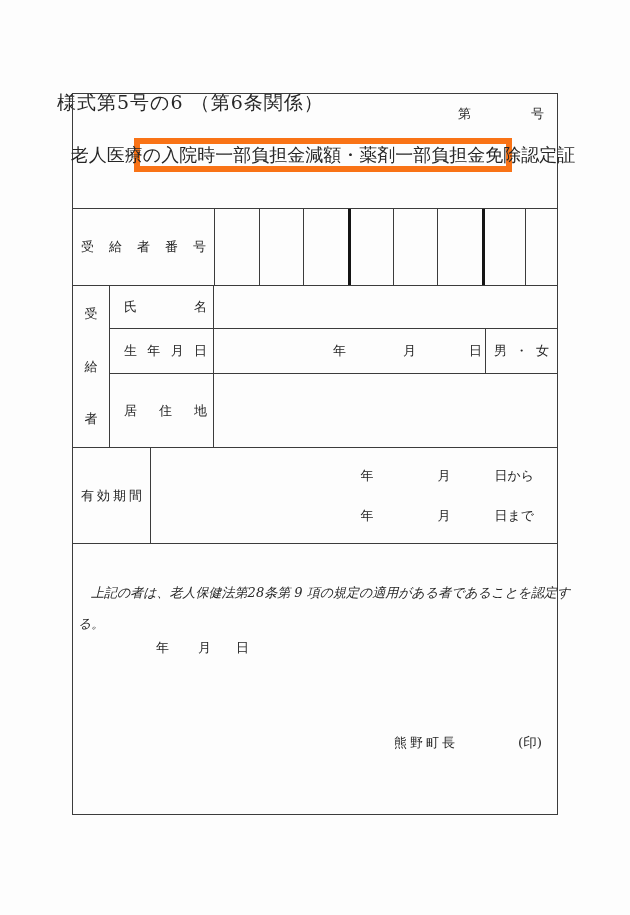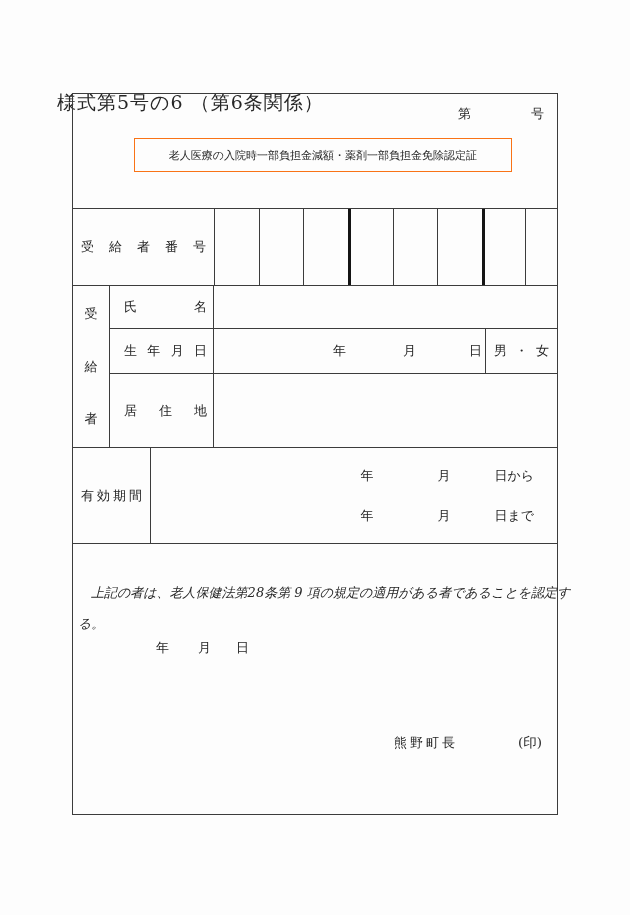--- a/index.html
+++ b/index.html
@@ -18,23 +18,23 @@
   .sec{position:absolute;left:0;right:0;box-sizing:border-box;border-bottom:1px solid #3c3c3c;}
   .sec-header{top:0;height:115px;}
   .sec-number{top:115px;height:77px;}
   .sec-recipient{top:192px;height:162px;}
   .sec-validity{top:354px;height:96px;}
   .sec-bottom{top:450px;height:272px;border-bottom:none;}
 
   .cert-no{position:absolute;top:11px;right:13px;width:86px;display:flex;justify-content:space-between;font-size:13px;}
   .title-box{
     position:absolute;left:61px;top:44px;width:378px;height:34px;
-    border:1px solid #f97316;box-sizing:border-box;
+    border:6px solid #f97316;box-sizing:border-box;
     display:flex;align-items:center;justify-content:center;
-    font-size:11px;white-space:nowrap;
+    font-size:18px;white-space:nowrap;
   }
 
   .jchars{display:flex;justify-content:space-between;align-items:center;font-size:13px;}
   .jchars-v{display:flex;flex-direction:column;justify-content:space-between;align-items:center;font-size:13px;}
 
   
   .num-label{position:absolute;left:0;top:0;bottom:0;width:141px;padding:0 8px;box-sizing:border-box;}
   .ncell{position:absolute;top:0;bottom:0;border-left:1px solid #3c3c3c;box-sizing:border-box;}
   .ncell.thick{border-left:3px solid #141414;}
   .ncell.end{border-right:1px solid #3c3c3c;}

